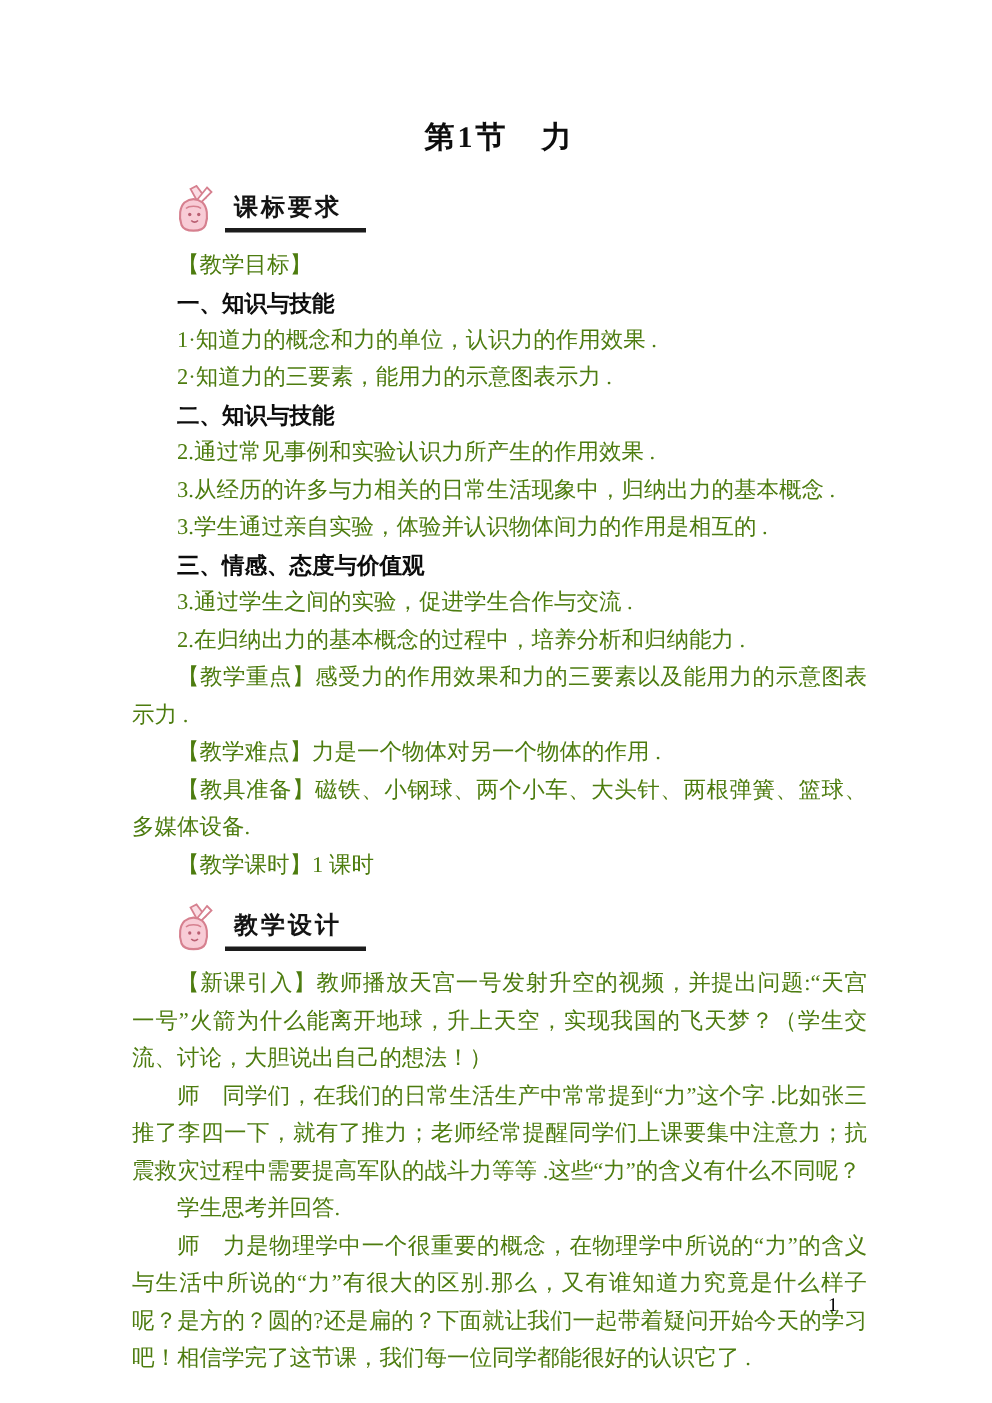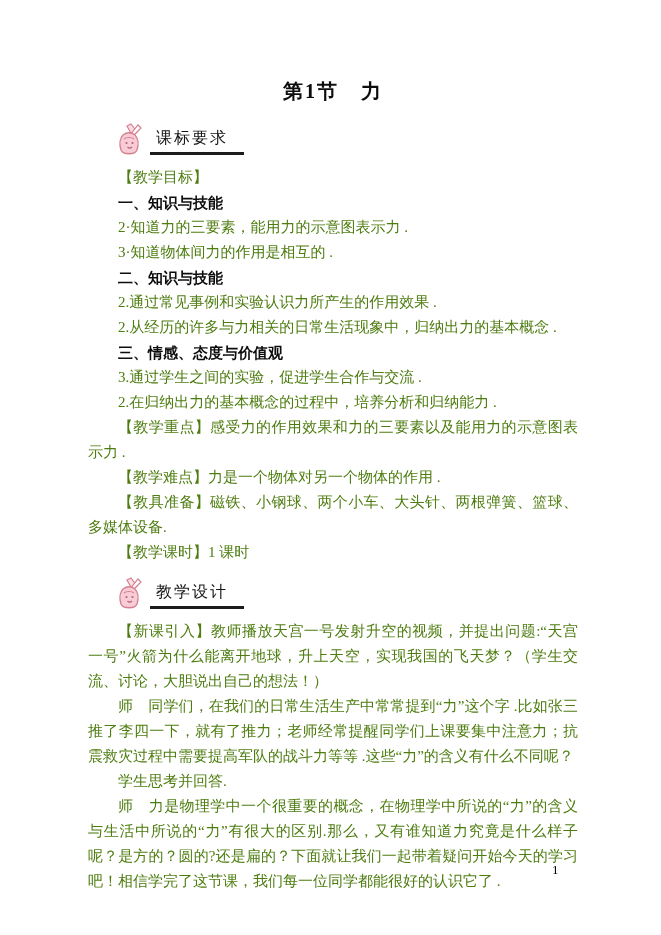--- a/index.html
+++ b/index.html
@@ -43,21 +43,21 @@
     flex: 0 0 auto;
   }
   .banner-label-wrap {
     border-bottom: 3px solid #1c1c1c;
     padding: 0 16px 3px 6px;
     margin-bottom: 2px;
   }
   .banner-label {
     font-family: "Liberation Sans", "DejaVu Sans", sans-serif;
     font-size: 16px;
-    font-weight: normal;
+    font-weight: bold;
     letter-spacing: 2px;
     color: #141414;
   }
   .para {
     font-size: 15px;
     line-height: 25px;
     margin: 0;
     text-indent: 2em;
     text-align: justify;
     color: #4d7c0f;
@@ -94,25 +94,26 @@
               <path d="M9 12 C6 15 5 21 7 27 C9 32 21 32 23 27 C25 21 24 15 21 12 C17 9 13 9 9 12 Z" fill="#f8ccd6" stroke="#d6808f" stroke-width="1.4"></path>
               <path d="M10 16 C12 14 18 14 20 16" fill="none" stroke="#d6808f" stroke-width="1.1"></path>
               <circle cx="12.5" cy="20" r="1.1" fill="#b95f72"></circle>
               <circle cx="18.5" cy="20" r="1.1" fill="#b95f72"></circle>
               <path d="M13.5 24 C15 25.5 16.5 25.5 18 24" fill="none" stroke="#b95f72" stroke-width="1.1"></path>
             </svg></span>
           <span class="banner-label-wrap"><span class="banner-label">课标要求</span></span>
         </div>
         <p class="para">【教学目标】</p>
         <p class="bold-heading">一、知识与技能</p>
+        <p class="para">1·知道力的概念和力的单位，认识力的作用效果 .</p>
         <p class="para">2·知道力的三要素，能用力的示意图表示力 .</p>
-        <p class="para">3·知道物体间力的作用是相互的 .</p>
         <p class="bold-heading">二、知识与技能</p>
         <p class="para">2.通过常见事例和实验认识力所产生的作用效果 .</p>
-        <p class="para">2.从经历的许多与力相关的日常生活现象中，归纳出力的基本概念 .</p>
+        <p class="para">3.从经历的许多与力相关的日常生活现象中，归纳出力的基本概念 .</p>
+        <p class="para">3.学生通过亲自实验，体验并认识物体间力的作用是相互的 .</p>
         <p class="bold-heading">三、情感、态度与价值观</p>
         <p class="para">3.通过学生之间的实验，促进学生合作与交流 .</p>
         <p class="para">2.在归纳出力的基本概念的过程中，培养分析和归纳能力 .</p>
         <p class="para">【教学重点】感受力的作用效果和力的三要素以及能用力的示意图表示力 .</p>
         <p class="para">【教学难点】力是一个物体对另一个物体的作用 .</p>
         <p class="para">【教具准备】磁铁、小钢球、两个小车、大头针、两根弹簧、篮球、多媒体设备.</p>
         <p class="para">【教学课时】1 课时</p>
         <div class="banner">
           <span class="banner-icon"><svg viewBox="0 0 34 34" width="34" height="34">
               <path d="M13 3 L17 1 L23 9 L18 12 Z" fill="#fbdde4" stroke="#d6808f" stroke-width="1.2"></path>

